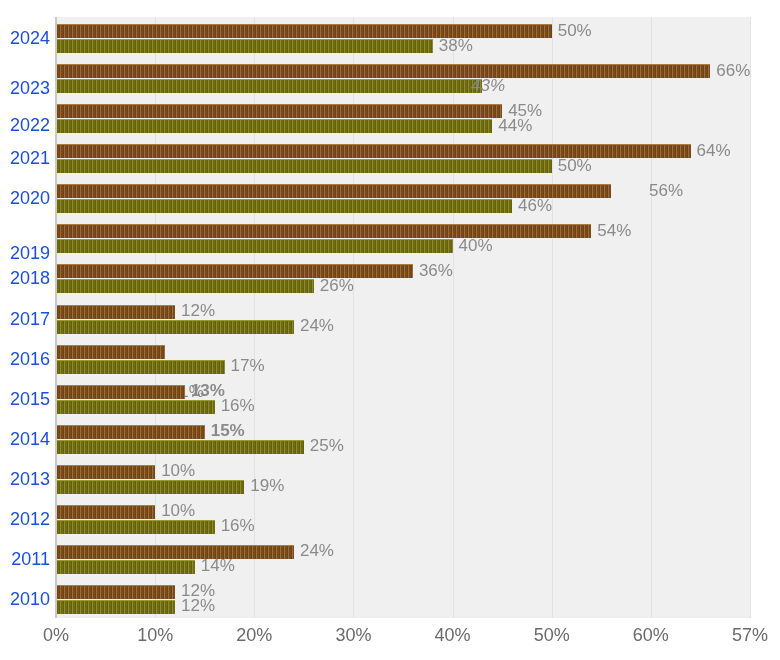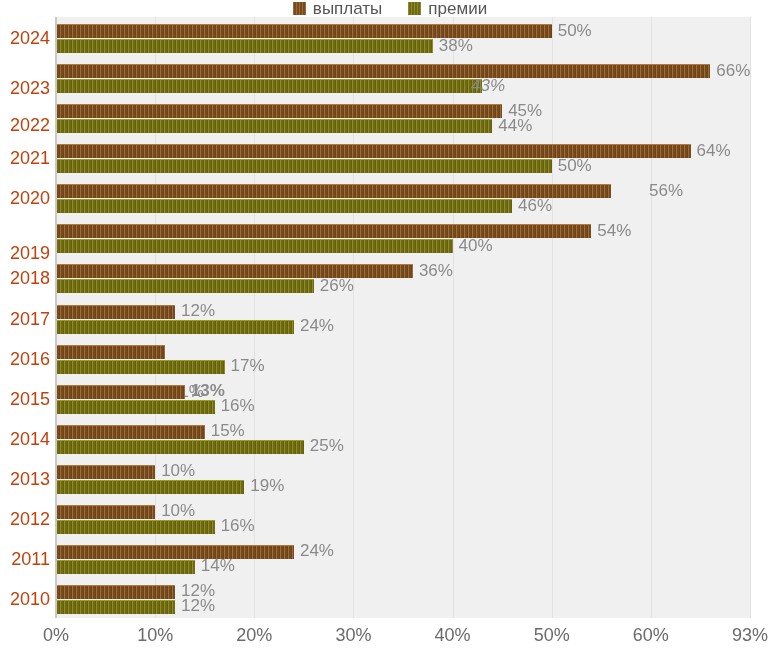--- a/index.html
+++ b/index.html
@@ -117,50 +117,40 @@
     white-space: nowrap;
   }
 
   
   .ycat {
     position: absolute;
     left: 0;
     width: 50px;
     text-align: right;
     font-size: 18px;
-    color: #c2410c;
+    color: #1d4ed8;
     line-height: 18px;
   }
 
   
   .xtick {
     position: absolute;
     top: 626px;
     font-size: 18px;
     color: #6a6a6a;
     line-height: 18px;
     transform: translateX(-50%);
     white-space: nowrap;
   }
 </style>
 </head>
 <body>
 
 <div id="chart-root">
 
-  <div class="legend">
-    <div class="legend-entry">
-      <span class="legend-swatch brown"></span>
-      <span class="legend-label">выплаты</span>
-    </div>
-    <div class="legend-entry">
-      <span class="legend-swatch olive"></span>
-      <span class="legend-label">премии</span>
-    </div>
-  </div>
 
   <div class="plot-area" id="plot-area">
       <div class="gridline" style="left: 99.1429px;"></div>
       <div class="gridline" style="left: 198.286px;"></div>
       <div class="gridline" style="left: 297.429px;"></div>
       <div class="gridline" style="left: 396.571px;"></div>
       <div class="gridline" style="left: 495.714px;"></div>
       <div class="gridline" style="left: 594.857px;"></div>
       <div class="gridline" style="left: 694px;"></div>
       <div class="bar brown" style="top: 7.03333px; width: 495.714px;"></div>
@@ -197,21 +187,21 @@
       <div class="bar-label" style="left: 243.943px; top: 300px;">24%</div>
       <div class="bar brown" style="top: 327.567px; width: 109.057px;"></div>
       <div class="bar-label" style="left: 115.057px; top: 325.067px; margin-top: 41px;">11%</div>
       <div class="bar olive" style="top: 342.567px; width: 168.543px;"></div>
       <div class="bar-label" style="left: 174.543px; top: 340.067px;">17%</div>
       <div class="bar brown" style="top: 367.633px; width: 128.886px;"></div>
       <div class="bar-label" style="left: 134.886px; top: 365.133px; font-weight: bold;">13%</div>
       <div class="bar olive" style="top: 382.633px; width: 158.629px;"></div>
       <div class="bar-label" style="left: 164.629px; top: 380.133px;">16%</div>
       <div class="bar brown" style="top: 407.7px; width: 148.714px;"></div>
-      <div class="bar-label" style="left: 154.714px; top: 405.2px;">15%</div>
+      <div class="bar-label" style="left: 154.714px; top: 405.2px; font-weight: bold;">15%</div>
       <div class="bar olive" style="top: 422.7px; width: 247.857px;"></div>
       <div class="bar-label" style="left: 253.857px; top: 420.2px;">25%</div>
       <div class="bar brown" style="top: 447.767px; width: 99.1429px;"></div>
       <div class="bar-label" style="left: 105.143px; top: 445.267px;">10%</div>
       <div class="bar olive" style="top: 462.767px; width: 188.371px;"></div>
       <div class="bar-label" style="left: 194.371px; top: 460.267px;">19%</div>
       <div class="bar brown" style="top: 487.833px; width: 99.1429px;"></div>
       <div class="bar-label" style="left: 105.143px; top: 485.333px;">10%</div>
       <div class="bar olive" style="top: 502.833px; width: 158.629px;"></div>
       <div class="bar-label" style="left: 164.629px; top: 500.333px;">16%</div>
@@ -228,21 +218,21 @@
 
   <div id="overlay-layer"></div>
 
 <div class="xtick" style="left: 56px;">0%</div>
     <div class="xtick" style="left: 155.143px;">10%</div>
     <div class="xtick" style="left: 254.286px;">20%</div>
     <div class="xtick" style="left: 353.429px;">30%</div>
     <div class="xtick" style="left: 452.571px;">40%</div>
     <div class="xtick" style="left: 551.714px;">50%</div>
     <div class="xtick" style="left: 650.857px;">60%</div>
-    <div class="xtick" style="left: 750px;">93%</div>
+    <div class="xtick" style="left: 750px;">57%</div>
     <div class="ycat" style="top: 29.0333px;">2024</div>
     <div class="ycat" style="top: 79px;">2023</div>
     <div class="ycat" style="top: 116px;">2022</div>
     <div class="ycat" style="top: 149.233px;">2021</div>
     <div class="ycat" style="top: 189.3px;">2020</div>
     <div class="ycat" style="top: 229.367px; margin-top: 15px;">2019</div>
     <div class="ycat" style="top: 269.433px;">2018</div>
     <div class="ycat" style="top: 309.5px;">2017</div>
     <div class="ycat" style="top: 349.567px;">2016</div>
     <div class="ycat" style="top: 389.633px;">2015</div>

